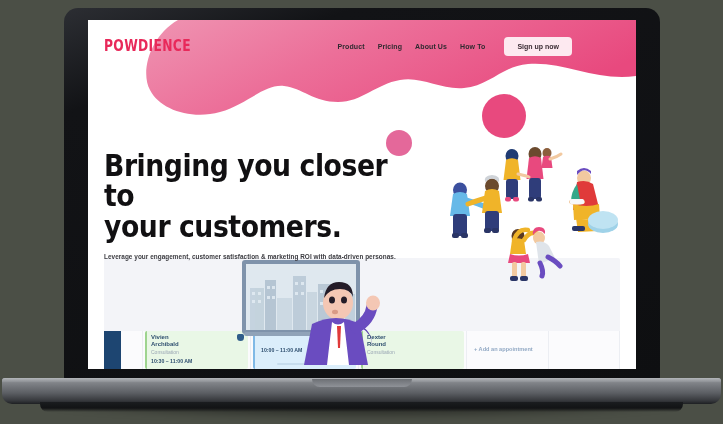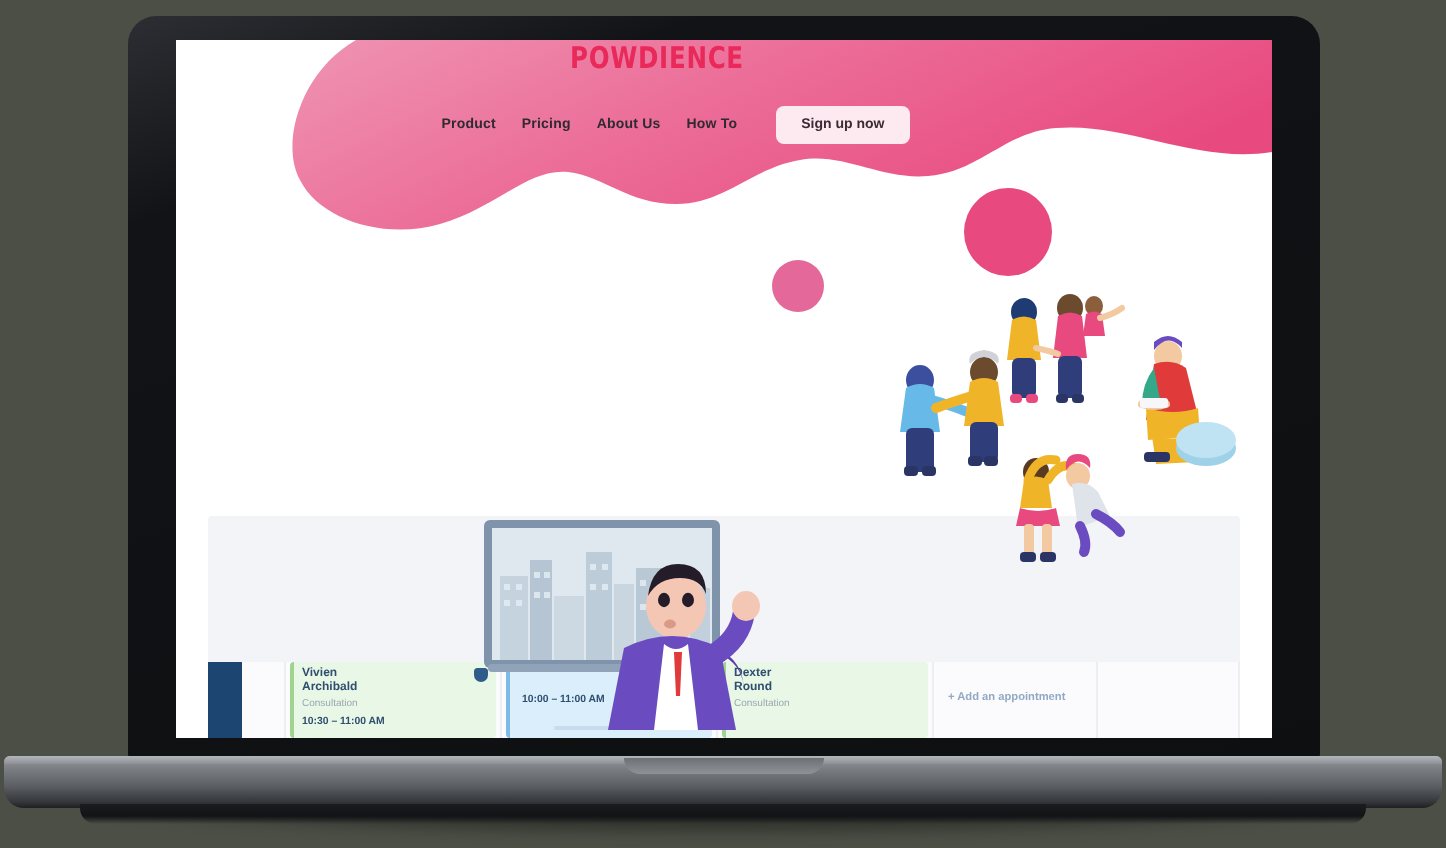--- a/index.html
+++ b/index.html
@@ -112,21 +112,20 @@
     position: absolute;
     left: 0; top: 0;
     width: 500px;
     height: 52px;
     display: flex;
     align-items: center;
     justify-content: space-between;
     padding: 0 16px;
     box-sizing: border-box;
     z-index: 5;
-    flex-direction: column;
   }
 
   #logo {
     font-family: "DejaVu Sans", sans-serif;
     font-weight: 700;
     font-size: 15px;
     letter-spacing: 0.4px;
     color: #e8295a;
     transform: scaleX(0.82);
     transform-origin: left center;
@@ -361,20 +360,24 @@
         <div id="logo">POWDIENCE</div>
         <div id="nav">
           <a class="nav-link">Product</a>
           <a class="nav-link">Pricing</a>
           <a class="nav-link">About Us</a>
           <a class="nav-link">How To</a>
           <button id="signup-btn">Sign up now</button>
         </div>
       </div>
 
+      <div id="hero">
+        <h1 id="headline"><span>Bringing you closer to</span><br><span>your customers.</span></h1>
+        <p id="subheadline">Leverage your engagement, customer satisfaction &amp; marketing ROI with data-driven personas.</p>
+      </div>
 
       <div id="people-illustration">
         <svg width="190" height="150" viewBox="0 0 190 150" xmlns="http://www.w3.org/2000/svg">
 
           <g>
             <ellipse cx="20" cy="52" rx="7" ry="7.5" fill="#3b4f9e"></ellipse>
             <path d="M13 56 q7 -4 14 0 l3 22 -20 0 z" fill="#67b9e8"></path>
             <rect x="13" y="76" width="14" height="22" rx="3" fill="#2f3d7a"></rect>
             <rect x="12" y="95" width="7" height="5" rx="2" fill="#2a3566"></rect>
             <rect x="21" y="95" width="7" height="5" rx="2" fill="#2a3566"></rect>

